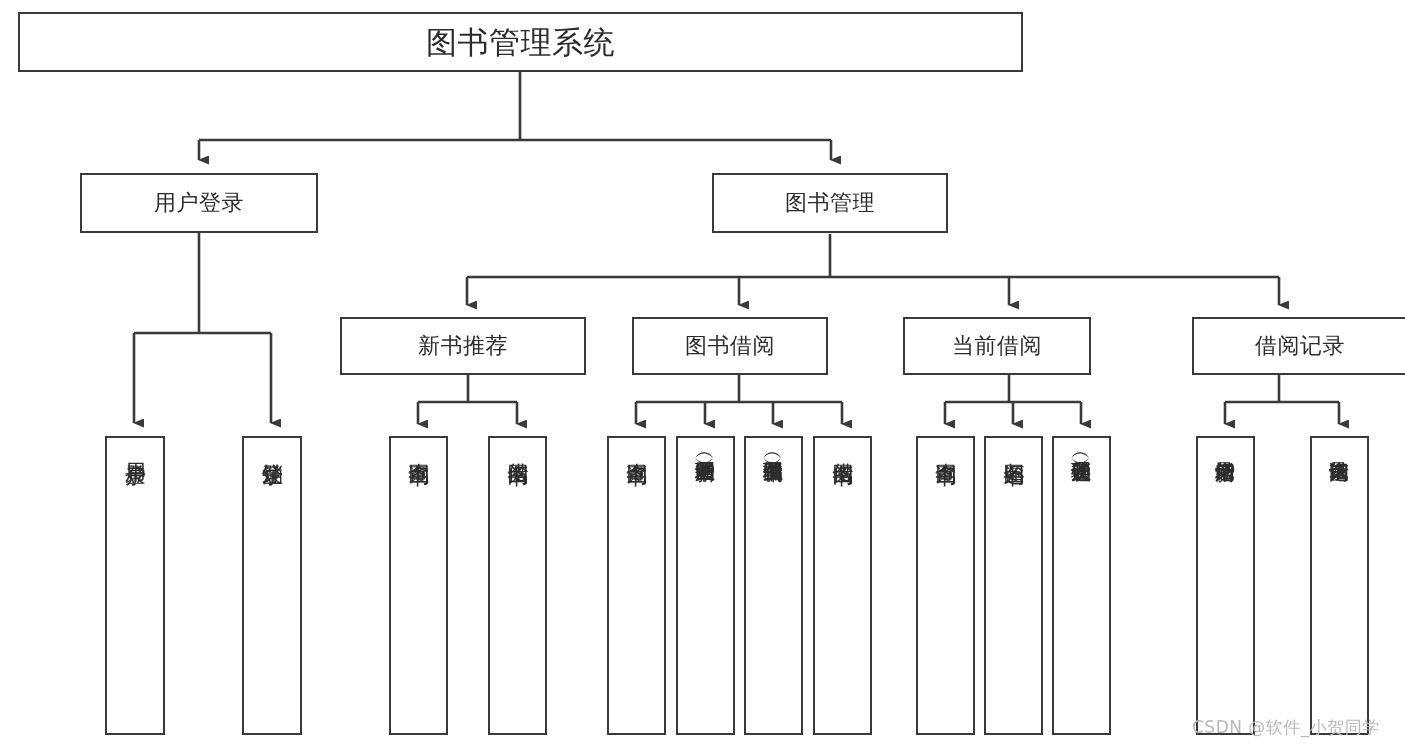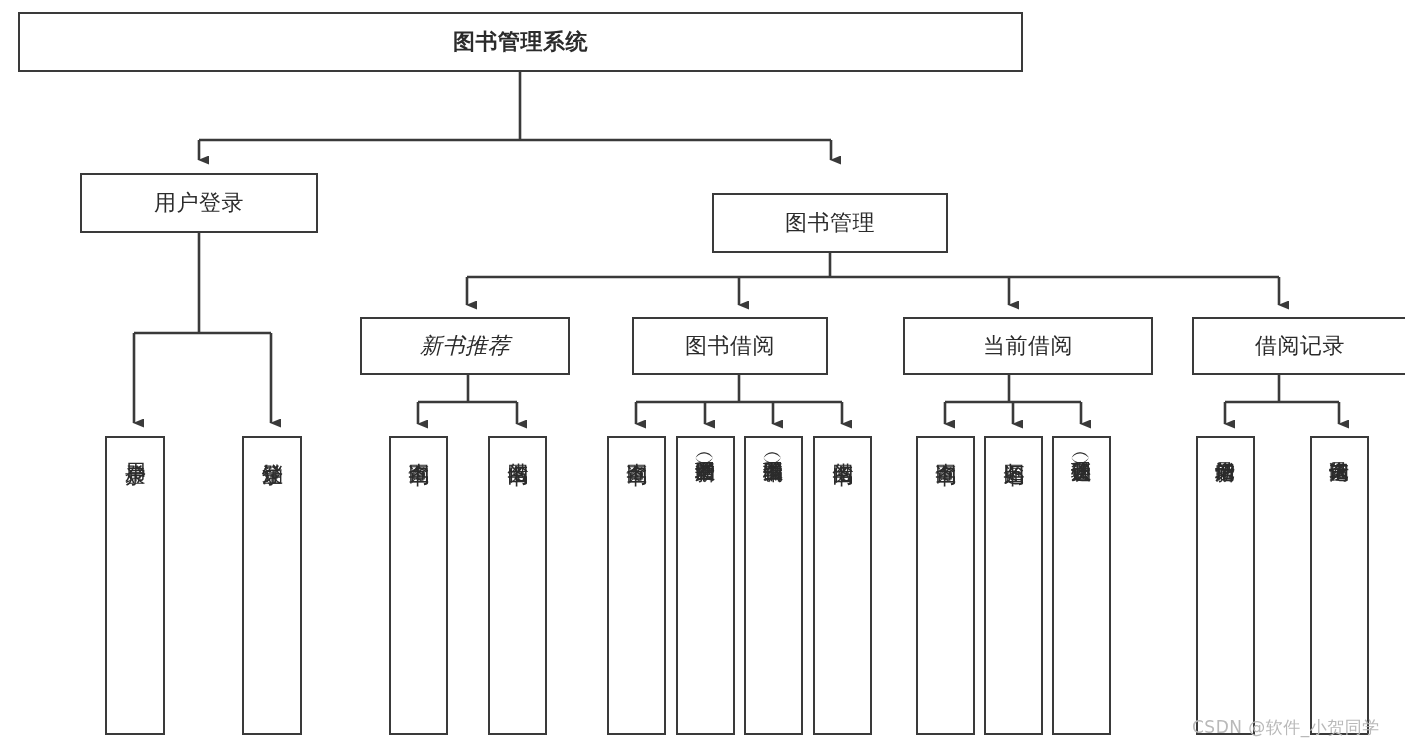--- a/index.html
+++ b/index.html
@@ -46,22 +46,21 @@
     color: #2b2b2b;
     white-space: nowrap;
   }
   
   .node.horizontal .node-label {
     writing-mode: horizontal-tb;
     font-size: 22px;
     letter-spacing: 0.5px;
   }
   .node.root .node-label {
-    font-size: 22px;
-    font-weight: bold;
+    font-size: 31px;
   }
   
   .node.vertical {
     align-items: flex-start;
     justify-content: center;
     padding-top: 8px;
   }
   .node.vertical .node-label {
     writing-mode: vertical-rl;
     text-orientation: upright;
@@ -139,33 +138,33 @@
   </svg>
 
   <div class="node horizontal root" style="left:18px; top:12px; width:1005px; height:60px;">
     <span class="node-label">图书管理系统</span>
   </div>
 
   <div class="node horizontal" style="left:80px; top:173px; width:238px; height:60px;">
     <span class="node-label">用户登录</span>
   </div>
 
-  <div class="node horizontal" style="left:712px; top:173px; width:236px; height:60px;margin-top:20px;">
+  <div class="node horizontal" style="left:712px; top:173px; width:236px; height:60px;">
     <span class="node-label">图书管理</span>
   </div>
 
-  <div class="node horizontal" style="left:360px; top:317px; width:210px; height:58px;font-style:italic;">
+  <div class="node horizontal" style="left:340px; top:317px; width:246px; height:58px;">
     <span class="node-label">新书推荐</span>
   </div>
 
   <div class="node horizontal" style="left:632px; top:317px; width:196px; height:58px;">
     <span class="node-label">图书借阅</span>
   </div>
 
-  <div class="node horizontal" style="left:903px; top:317px; width:250px; height:58px;">
+  <div class="node horizontal" style="left:903px; top:317px; width:188px; height:58px;">
     <span class="node-label">当前借阅</span>
   </div>
 
   <div class="node horizontal" style="left:1172px; top:317px; width:216px; height:58px;margin-left:20px;">
     <span class="node-label">借阅记录</span>
   </div>
 
   <div class="node vertical" style="left:105px; top:436px; width:60px; height:299px;">
     <span class="node-label">用户登录</span>
   </div>

